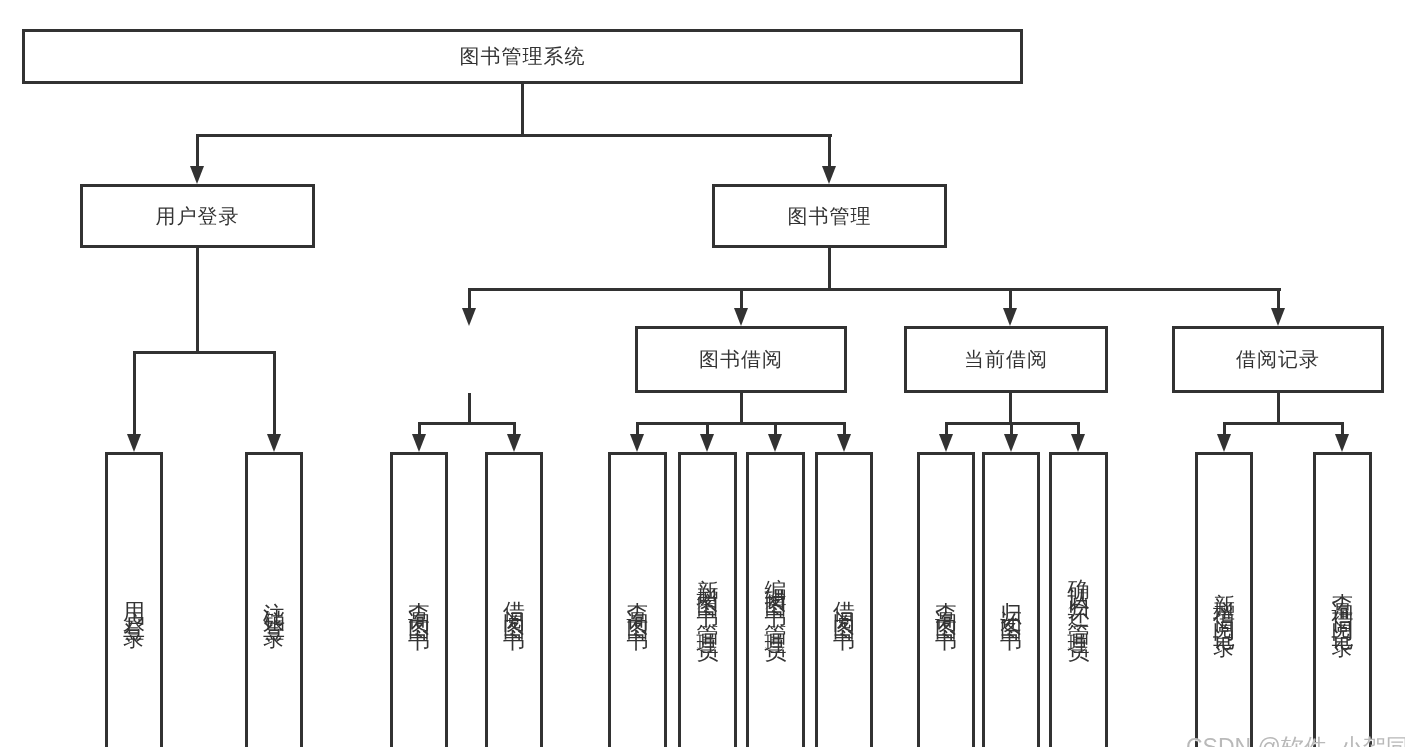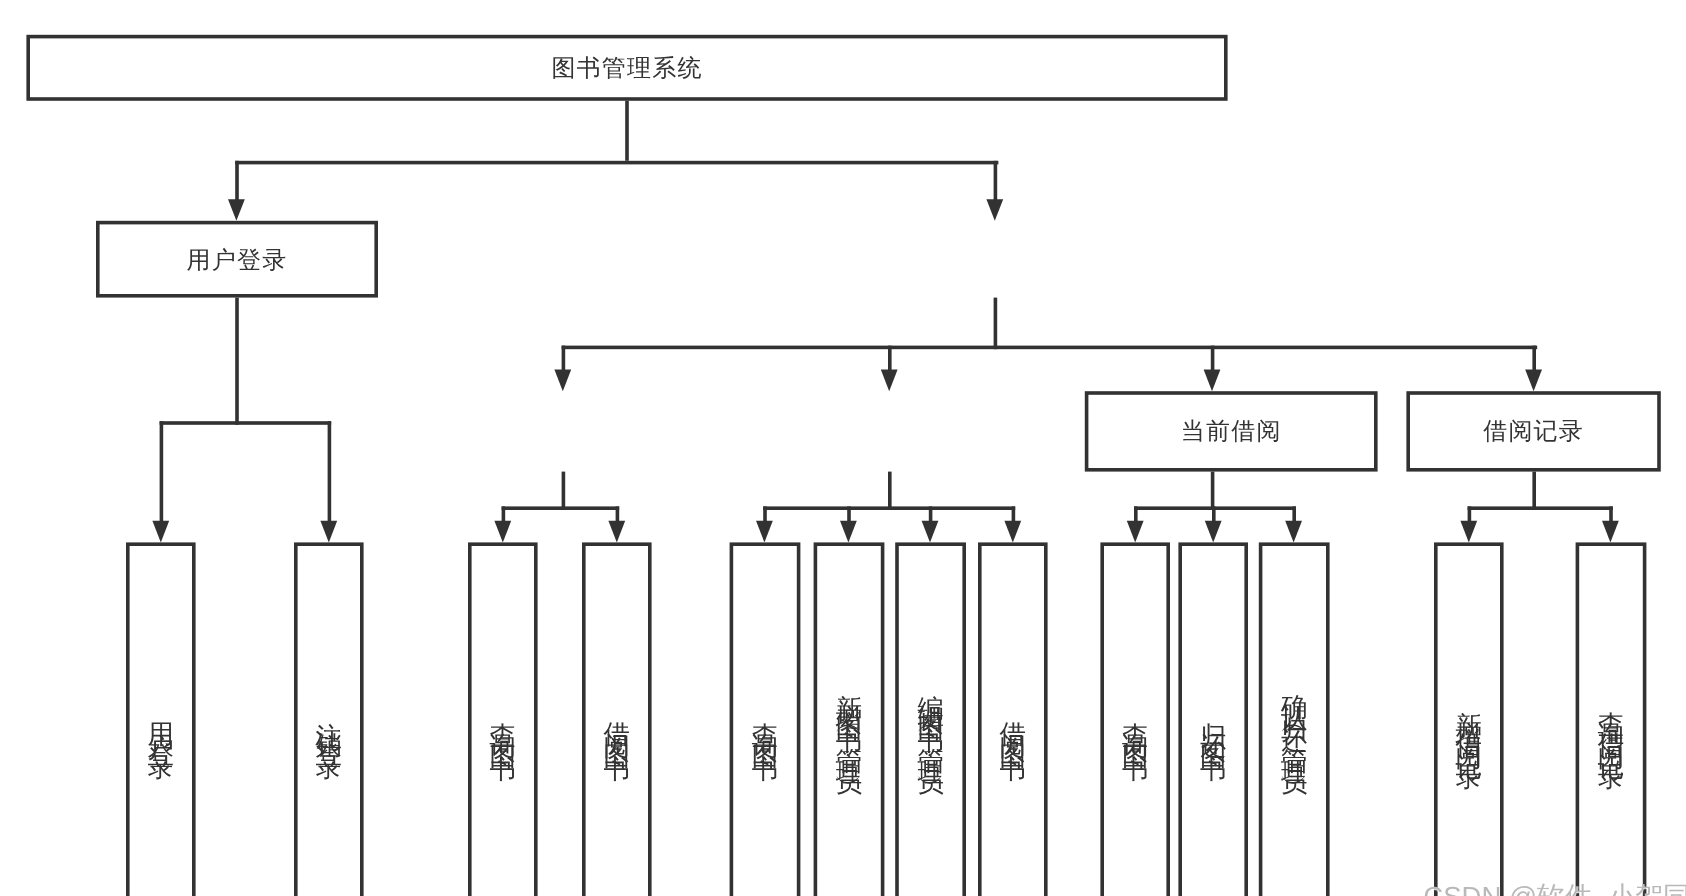--- a/index.html
+++ b/index.html
@@ -45,33 +45,39 @@
   <div class="vline" style="left:521px;top:68px;height:50px;"></div>
   <div class="hline" style="left:196px;top:118px;width:636px;"></div>
   <div class="vline" style="left:196px;top:118px;height:33px;"></div>
   <div class="arrow" style="left:190px;top:150px;"></div>
   <div class="vline" style="left:828px;top:118px;height:33px;"></div>
   <div class="arrow" style="left:822px;top:150px;"></div>
 
   <div class="box" style="left:80px;top:168px;width:235px;height:64px;">
     <span>用户登录</span>
   </div>
+  <div class="box" style="left:712px;top:168px;width:235px;height:64px;">
+    <span>图书管理</span>
+  </div>
 
   <div class="vline" style="left:828px;top:232px;height:43px;"></div>
   <div class="hline" style="left:468px;top:272px;width:813px;"></div>
   <div class="vline" style="left:468px;top:272px;height:21px;"></div>
   <div class="arrow" style="left:462px;top:292px;"></div>
   <div class="vline" style="left:740px;top:272px;height:21px;"></div>
   <div class="arrow" style="left:734px;top:292px;"></div>
   <div class="vline" style="left:1009px;top:272px;height:21px;"></div>
   <div class="arrow" style="left:1003px;top:292px;"></div>
   <div class="vline" style="left:1277px;top:272px;height:21px;"></div>
   <div class="arrow" style="left:1271px;top:292px;"></div>
 
-  <div class="box" style="left:904px;top:310px;width:244px;height:67px;">
+  <div class="box" style="left:635px;top:310px;width:212px;height:67px;">
+    <span>图书借阅</span>
+  </div>
+  <div class="box" style="left:904px;top:310px;width:204px;height:67px;">
     <span>当前借阅</span>
   </div>
   <div class="box" style="left:1172px;top:310px;width:212px;height:67px;">
     <span>借阅记录</span>
   </div>
 
   <div class="vline" style="left:196px;top:232px;height:106px;"></div>
   <div class="hline" style="left:133px;top:335px;width:143px;"></div>
   <div class="vline" style="left:133px;top:335px;height:84px;"></div>
   <div class="arrow" style="left:127px;top:418px;"></div>

